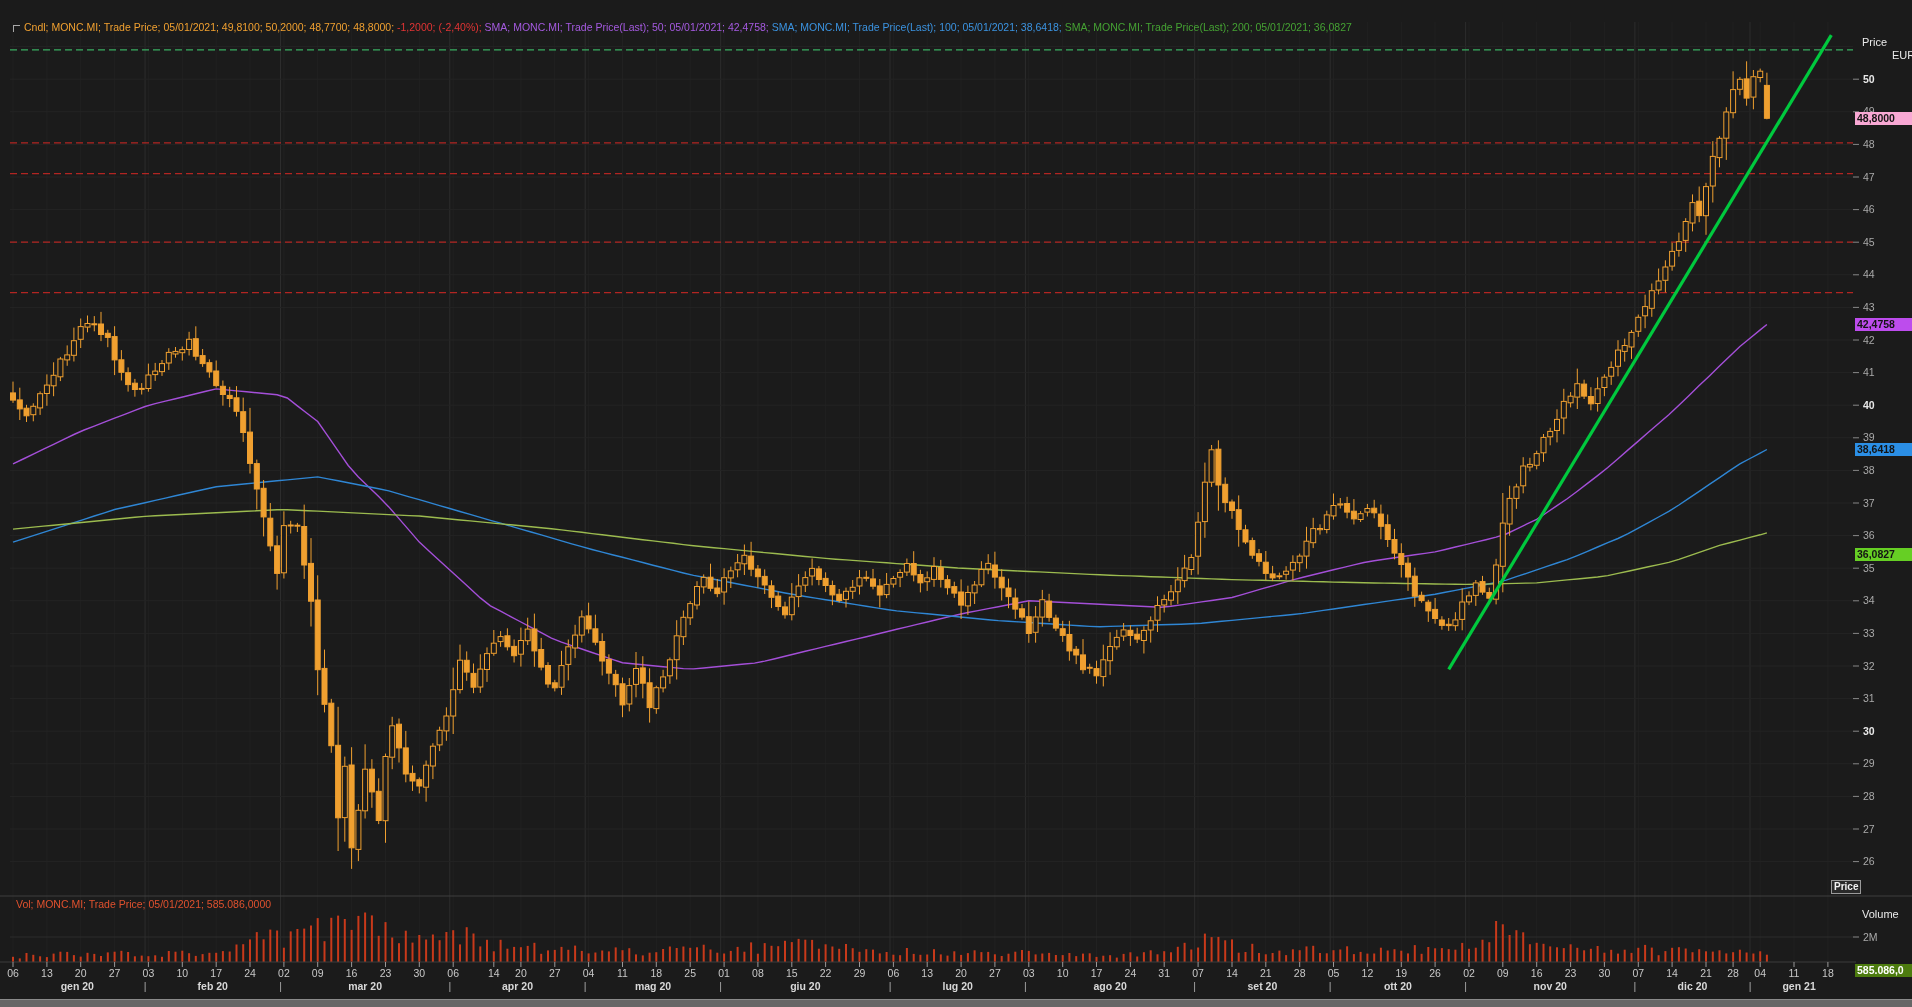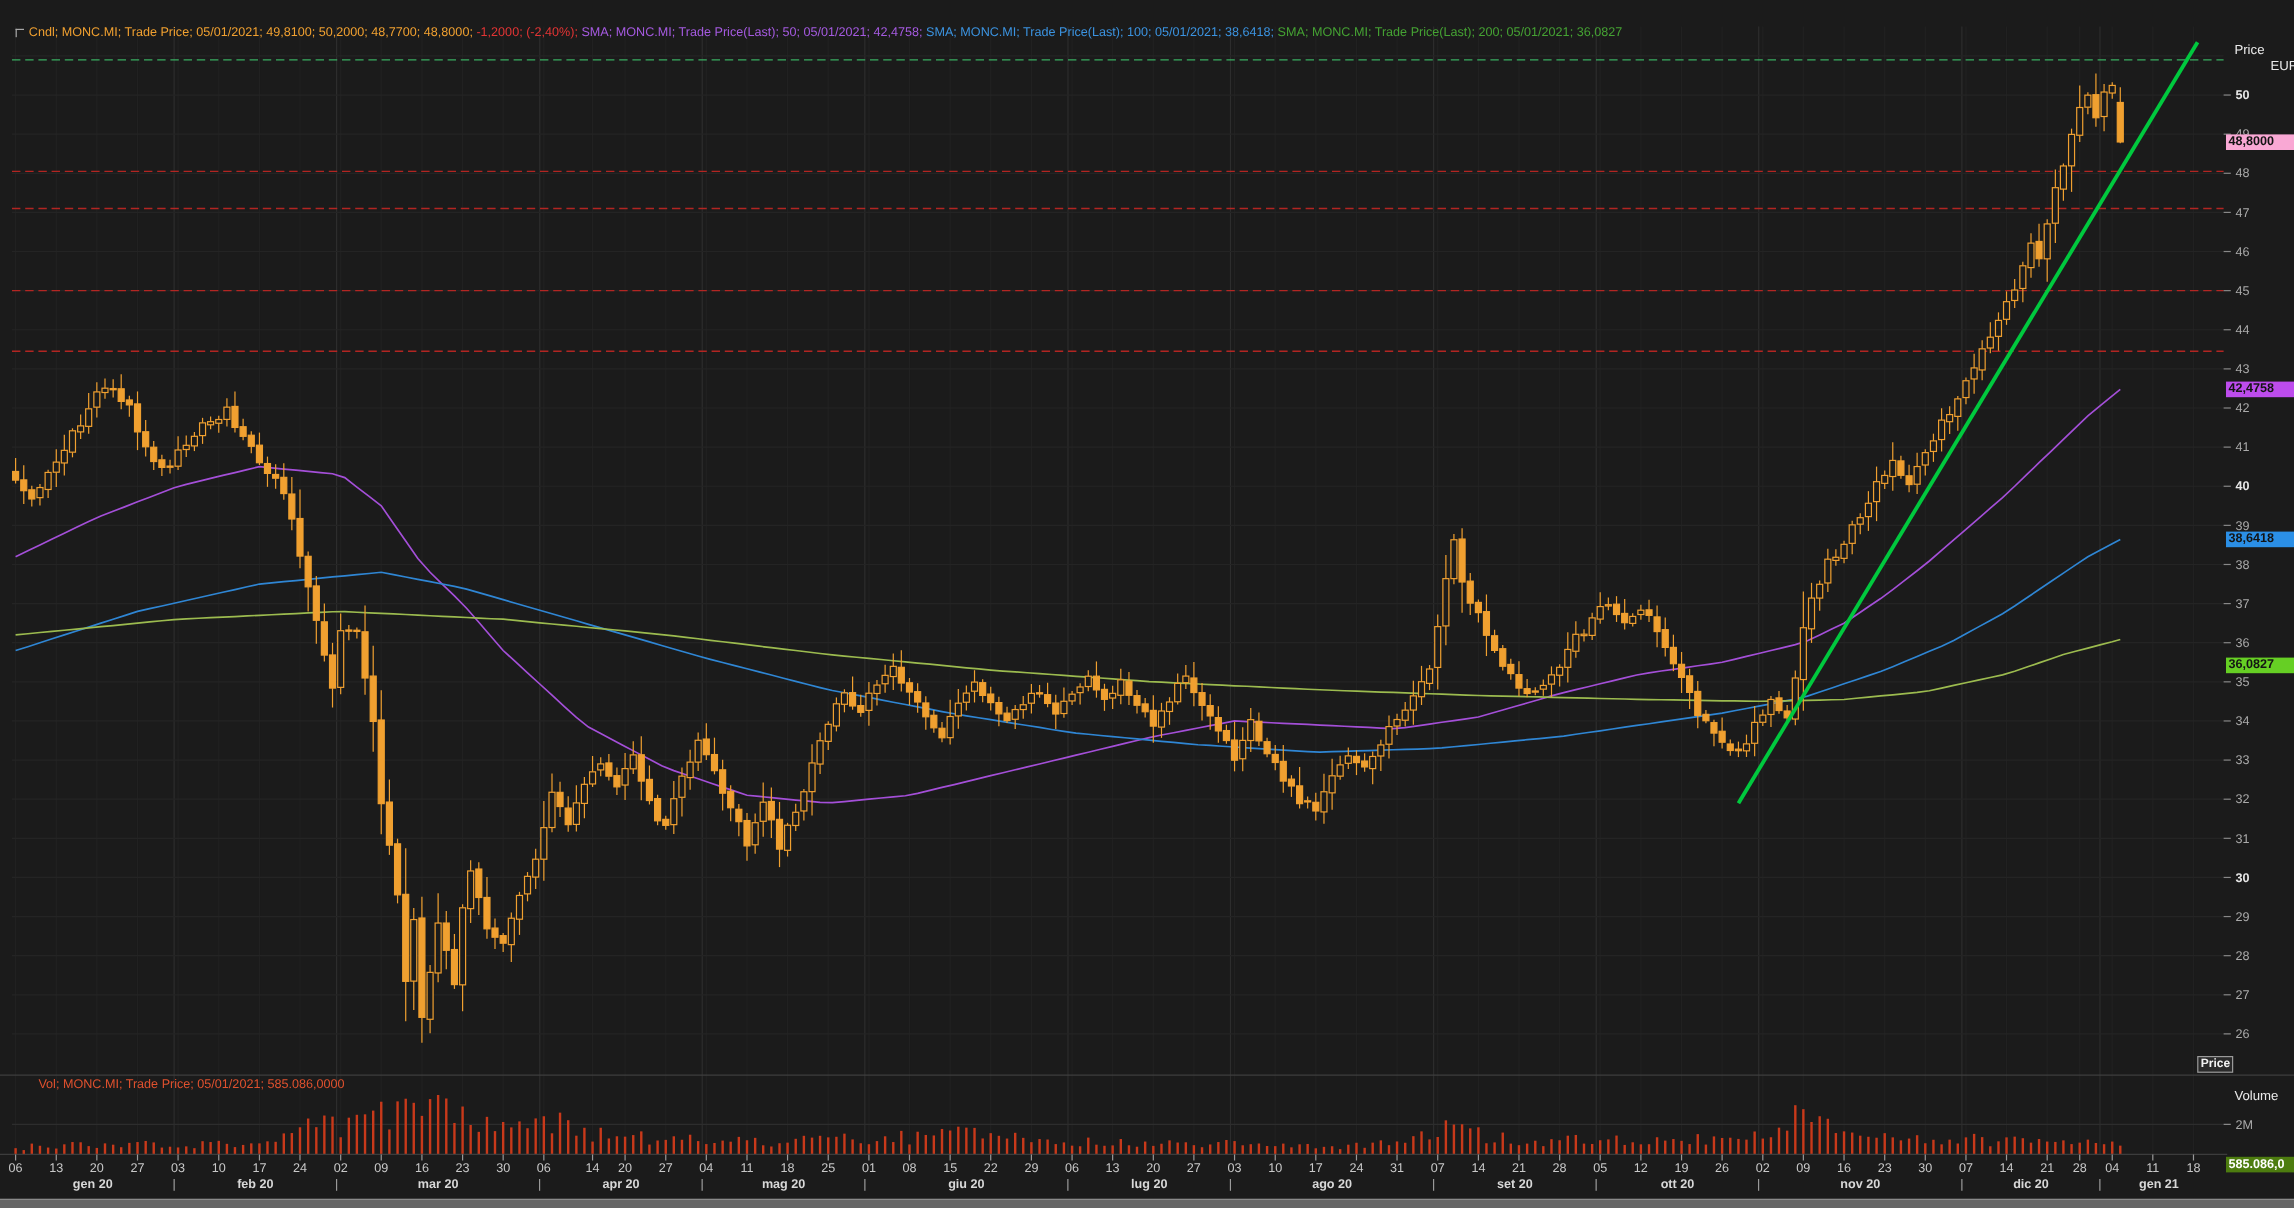--- a/index.html
+++ b/index.html
@@ -1374,21 +1374,21 @@
         <text x="1799.1" y="990" font-size="10.5" font-weight="bold" fill="#d8d8d8" text-anchor="middle">gen 21</text>
         <text x="1750.0" y="990" font-size="10.5" fill="#aaa" text-anchor="middle">|</text>
       </g>
       <rect x="10" y="22" width="1843" height="940" fill="transparent"></rect>
     </svg>
 
   <div class="legend">
     <span class="corner"></span><span id="lg-candle" style="color: rgb(240, 160, 48);">Cndl; MONC.MI; Trade Price; 05/01/2021; 49,8100; 50,2000; 48,7700; 48,8000; </span><span id="lg-change" style="color: rgb(226, 52, 52);">-1,2000; (-2,40%); </span><span id="lg-sma50" style="color: rgb(165, 90, 224);">SMA; MONC.MI; Trade Price(Last); 50; 05/01/2021; 42,4758; </span><span id="lg-sma100" style="color: rgb(59, 147, 224);">SMA; MONC.MI; Trade Price(Last); 100; 05/01/2021; 38,6418; </span><span id="lg-sma200" style="color: rgb(69, 162, 51);">SMA; MONC.MI; Trade Price(Last); 200; 05/01/2021; 36,0827</span>
   </div>
 
-  <div class="vol-legend" id="lg-vol" style="color: rgb(224, 81, 46); margin-left: 16px;">Vol; MONC.MI; Trade Price; 05/01/2021; 585.086,0000</div>
+  <div class="vol-legend" id="lg-vol" style="color: rgb(224, 81, 46);">Vol; MONC.MI; Trade Price; 05/01/2021; 585.086,0000</div>
 
   <div class="axis-title" style="top:36px;">Price</div>
   <div class="axis-title" style="top:49px;margin-left:30px;">EUR</div>
   <div class="axis-title" style="top:908px;">Volume</div>
 
   <div class="auto-btn">Price</div>
 
   <div id="badges">
       <div class="badge" style="background: #f9a8d4; color: rgb(20, 20, 20); top: 112px;">48,8000</div>
       <div class="badge" style="background: rgb(189, 76, 237); color: rgb(20, 20, 20); top: 318px;">42,4758</div>

